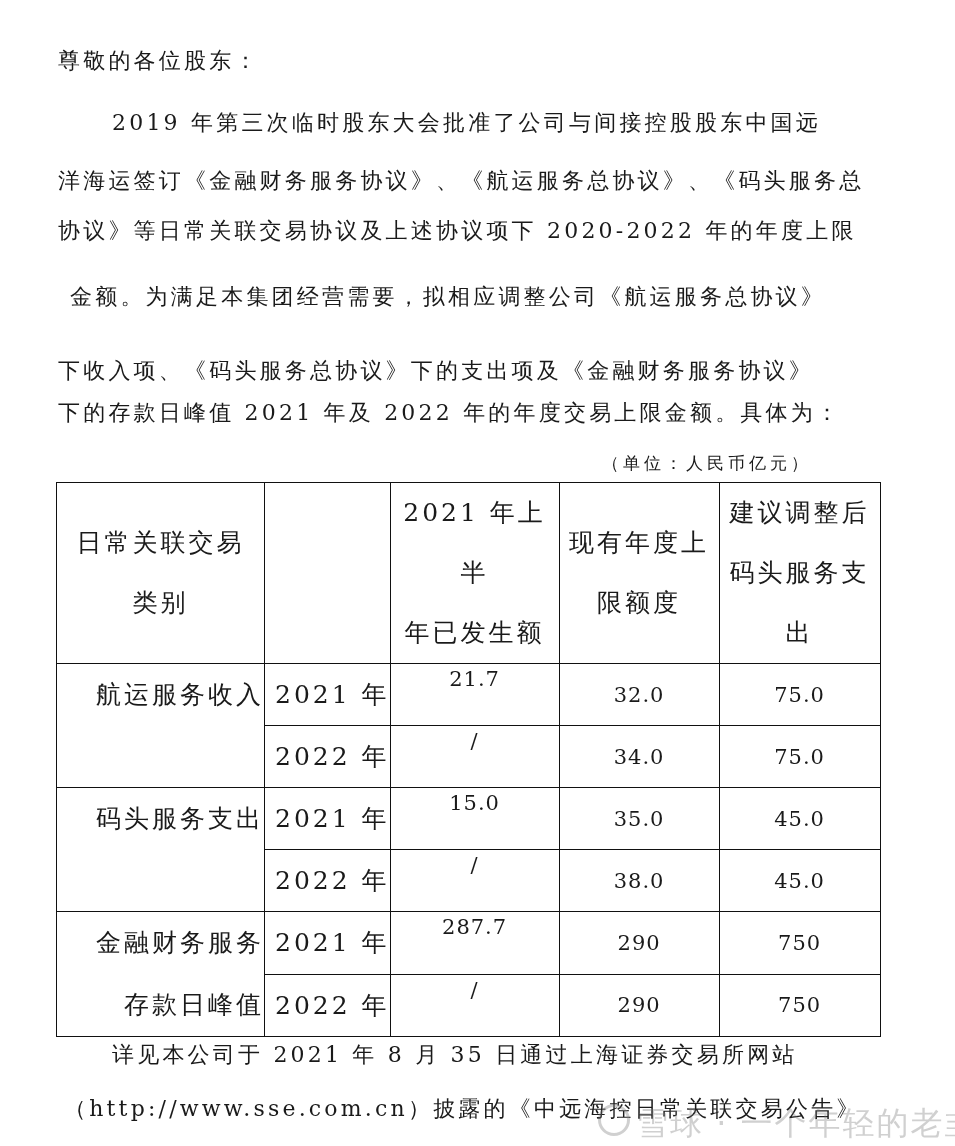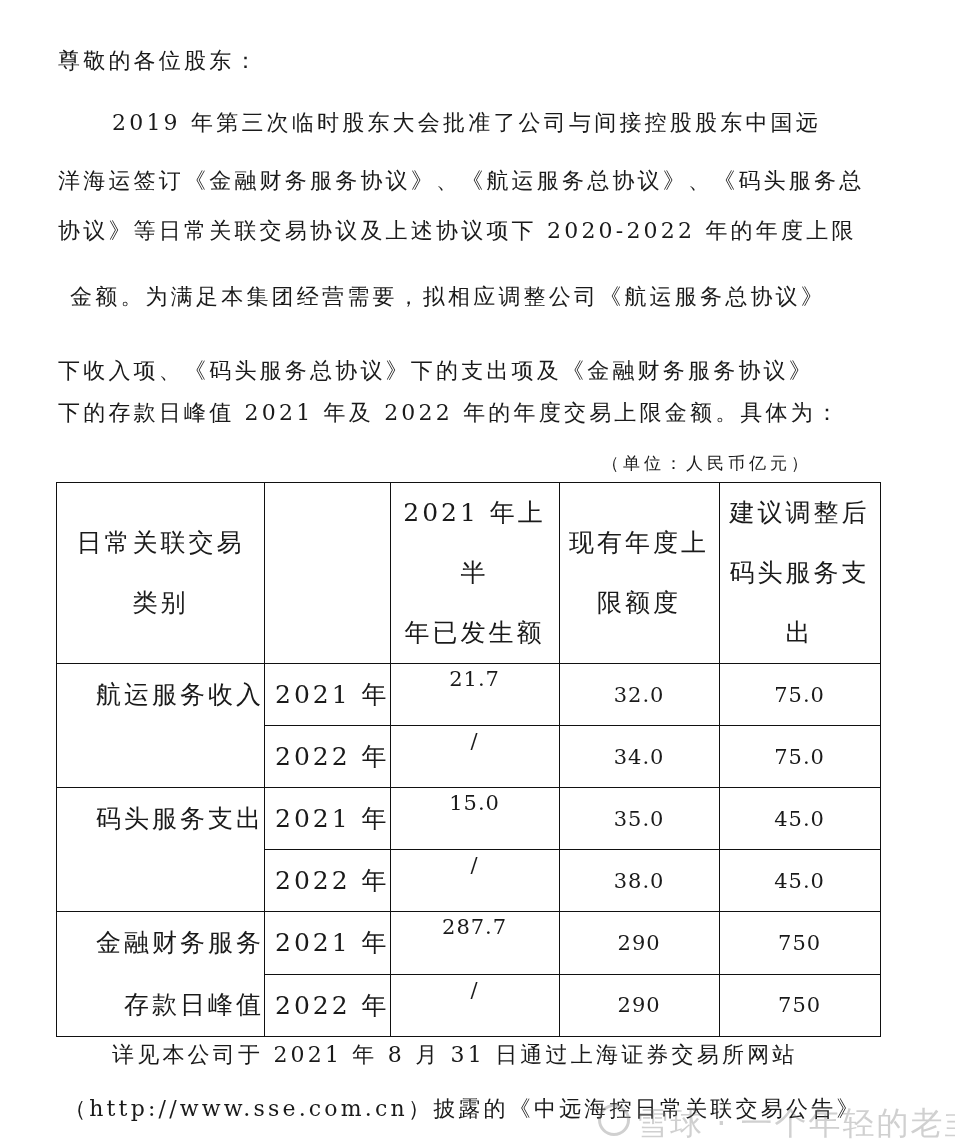--- a/index.html
+++ b/index.html
@@ -186,20 +186,20 @@
     </tr>
     <tr>
       <td class="row-cell year-cell">2022 年</td>
       <td class="row-cell h1-cell">/</td>
       <td class="row-cell num-cell">290</td>
       <td class="row-cell num-cell">750</td>
     </tr>
   </tbody>
     </table>
 
-  <div class="line indent" style="top:1040px;">详见本公司于 2021 年 8 月 31 日通过上海证券交易所网站</div>
+  <div class="line indent" style="top:1040px;">详见本公司于 2021 年 8 月 35 日通过上海证券交易所网站</div>
   <div class="line" style="top:1094px; left:64px;">（http://www.sse.com.cn）披露的《中远海控日常关联交易公告》</div>
 
   <div class="watermark">
     <span class="wm-logo"></span><span>雪球 · 一个年轻的老韭菜</span>
   </div>
 
 </div>
 
 </body></html>

